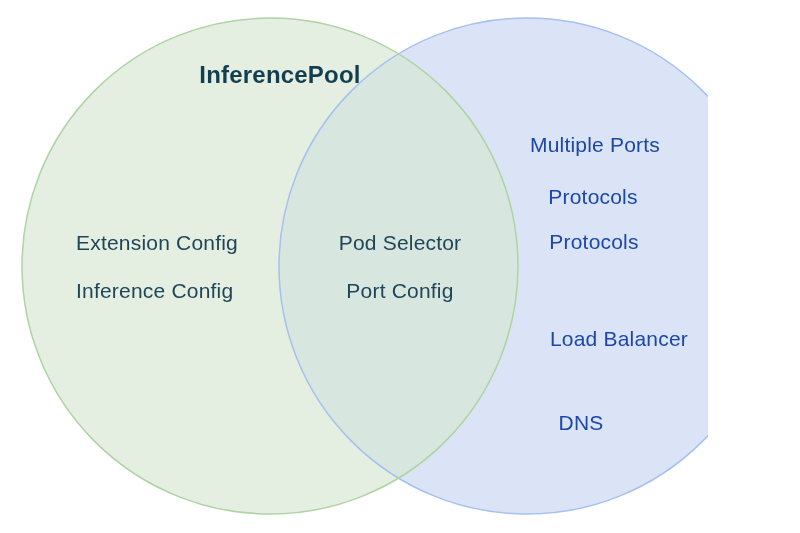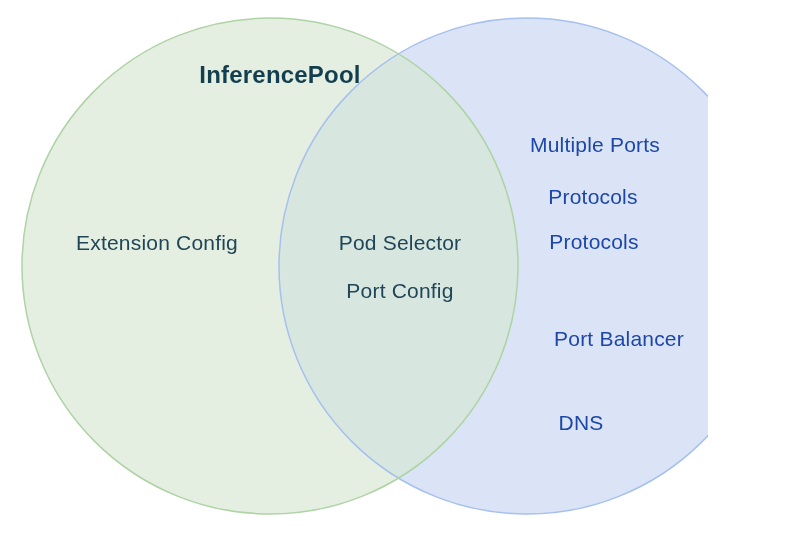--- a/index.html
+++ b/index.html
@@ -52,23 +52,24 @@
   <svg width="800" height="533" viewBox="0 0 800 533" aria-hidden="true">
     <circle class="c-blue-fill" cx="527" cy="266" r="248"></circle>
     <circle class="c-green-fill" cx="270" cy="266" r="248"></circle>
     <circle class="c-blue-line" cx="527" cy="266" r="248"></circle>
     <circle class="c-green-line" cx="270" cy="266" r="248"></circle>
   </svg>
 
   <div class="label title left-title" style="left:280px; top:75px">InferencePool</div>
 
   <div class="label left-item left-anchor" style="left:76px; top:242px">Extension Config</div>
+  <div class="label left-item left-anchor" style="left:76px; top:290px">Inference Config</div>
 
   <div class="label overlap-item" style="left:400px; top:242px">Pod Selector</div>
   <div class="label overlap-item" style="left:400px; top:290px">Port Config</div>
 
   <div class="label right-item" style="left:595px; top:144px">Multiple Ports</div>
   <div class="label right-item" style="left:593px; top:196px">Protocols</div>
   <div class="label right-item" style="left:594px; top:241px">Protocols</div>
-  <div class="label right-item" style="left:619px; top:338px">Port Balancer</div>
+  <div class="label right-item" style="left:619px; top:338px">Load Balancer</div>
   <div class="label right-item" style="left:581px; top:422px">DNS</div>
 
 </div>
 
 </body></html>

